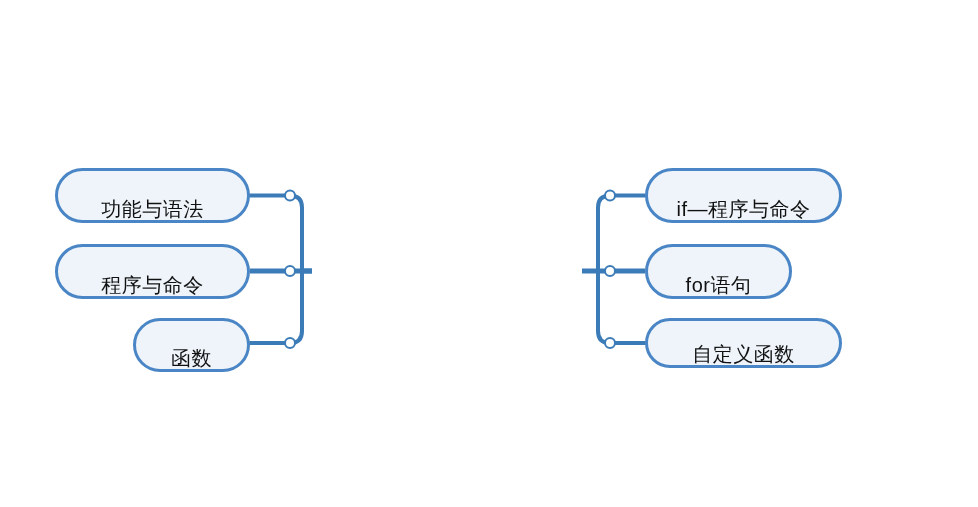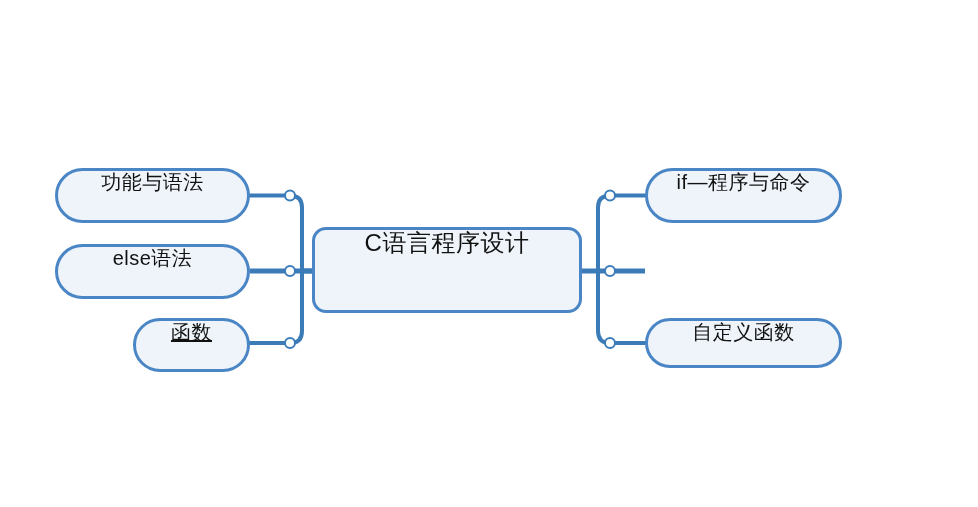--- a/index.html
+++ b/index.html
@@ -22,21 +22,21 @@
     left: 0;
     top: 0;
     width: 978px;
     height: 507px;
     pointer-events: none;
   }
   .node {
     position: absolute;
     box-sizing: border-box;
     display: flex;
-    align-items: flex-start;
+    align-items: flex-end;
     justify-content: center;
     background: #eef4fa;
     border: 3px solid #4a86c5;
     color: #111111;
     text-align: center;
     line-height: 1.1;
     white-space: nowrap;
     user-select: none;
   }
   .node-central {
@@ -71,38 +71,38 @@
     <circle cx="290" cy="343" r="5" fill="#ffffff" stroke="#3b7cb8" stroke-width="2"></circle>
 
     <path d="M 645 195.5 H 610 Q 598 195.5 598 207.5 V 331 Q 598 343 610 343 H 645" fill="none" stroke="#3b7cb8" stroke-width="4" stroke-linecap="round"></path>
     <path d="M 645 271 H 582" fill="none" stroke="#3b7cb8" stroke-width="5" stroke-linecap="butt"></path>
 
     <circle cx="610" cy="195.5" r="5" fill="#ffffff" stroke="#3b7cb8" stroke-width="2"></circle>
     <circle cx="610" cy="271" r="5" fill="#ffffff" stroke="#3b7cb8" stroke-width="2"></circle>
     <circle cx="610" cy="343" r="5" fill="#ffffff" stroke="#3b7cb8" stroke-width="2"></circle>
   </svg>
 
-  <div class="node node-central" style="left:312px; top:227px; width:270px; height:86px;">
-    <span class="node-label">C语言程序设计</span>
-  </div>
 
   <div class="node node-branch" style="left:55px; top:168px; width:195px; height:55px;">
     <span class="node-label">功能与语法</span>
   </div>
 
   <div class="node node-branch" style="left:55px; top:244px; width:195px; height:55px;">
-    <span class="node-label">else语法</span>
+    <span class="node-label">程序与命令</span>
   </div>
 
-  <div class="node node-branch" style="left:133px; top:318px; width:117px; height:54px;text-decoration:underline;">
+  <div class="node node-branch" style="left:133px; top:318px; width:117px; height:54px;">
     <span class="node-label">函数</span>
   </div>
 
   <div class="node node-branch" style="left:645px; top:168px; width:197px; height:55px;">
     <span class="node-label">if—程序与命令</span>
   </div>
 
+  <div class="node node-branch" style="left:645px; top:244px; width:147px; height:55px;">
+    <span class="node-label">for语句</span>
+  </div>
 
   <div class="node node-branch" style="left:645px; top:318px; width:197px; height:50px;">
     <span class="node-label">自定义函数</span>
   </div>
 
 </div>
 
 </body></html>

